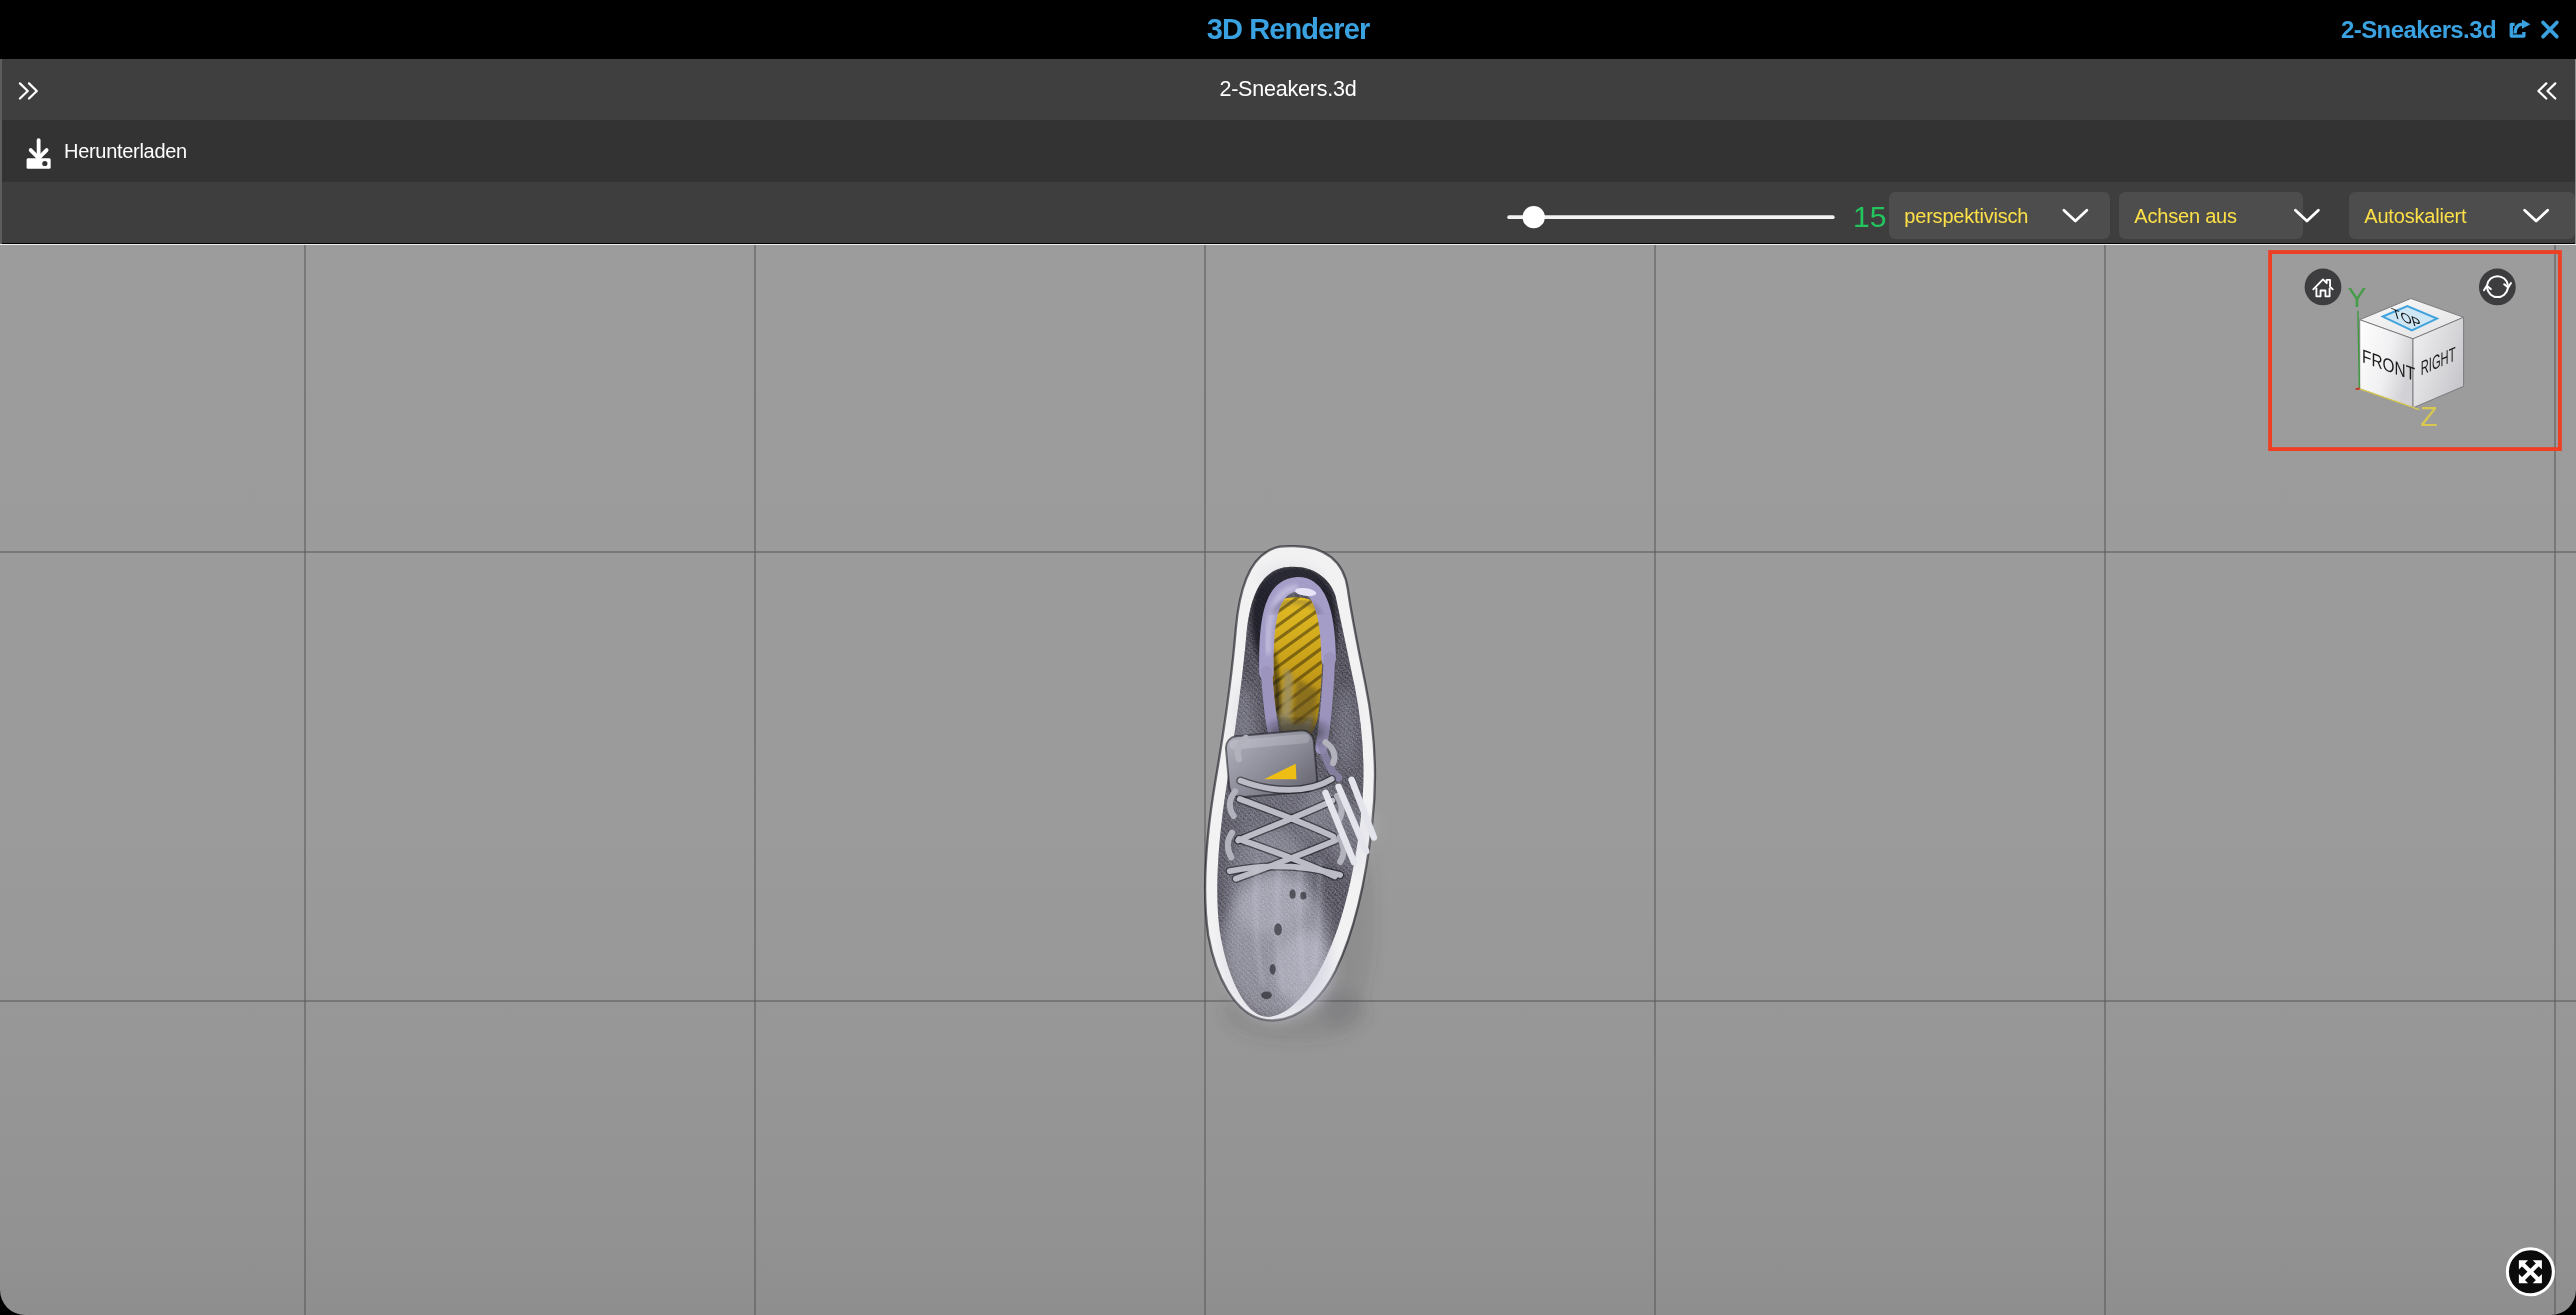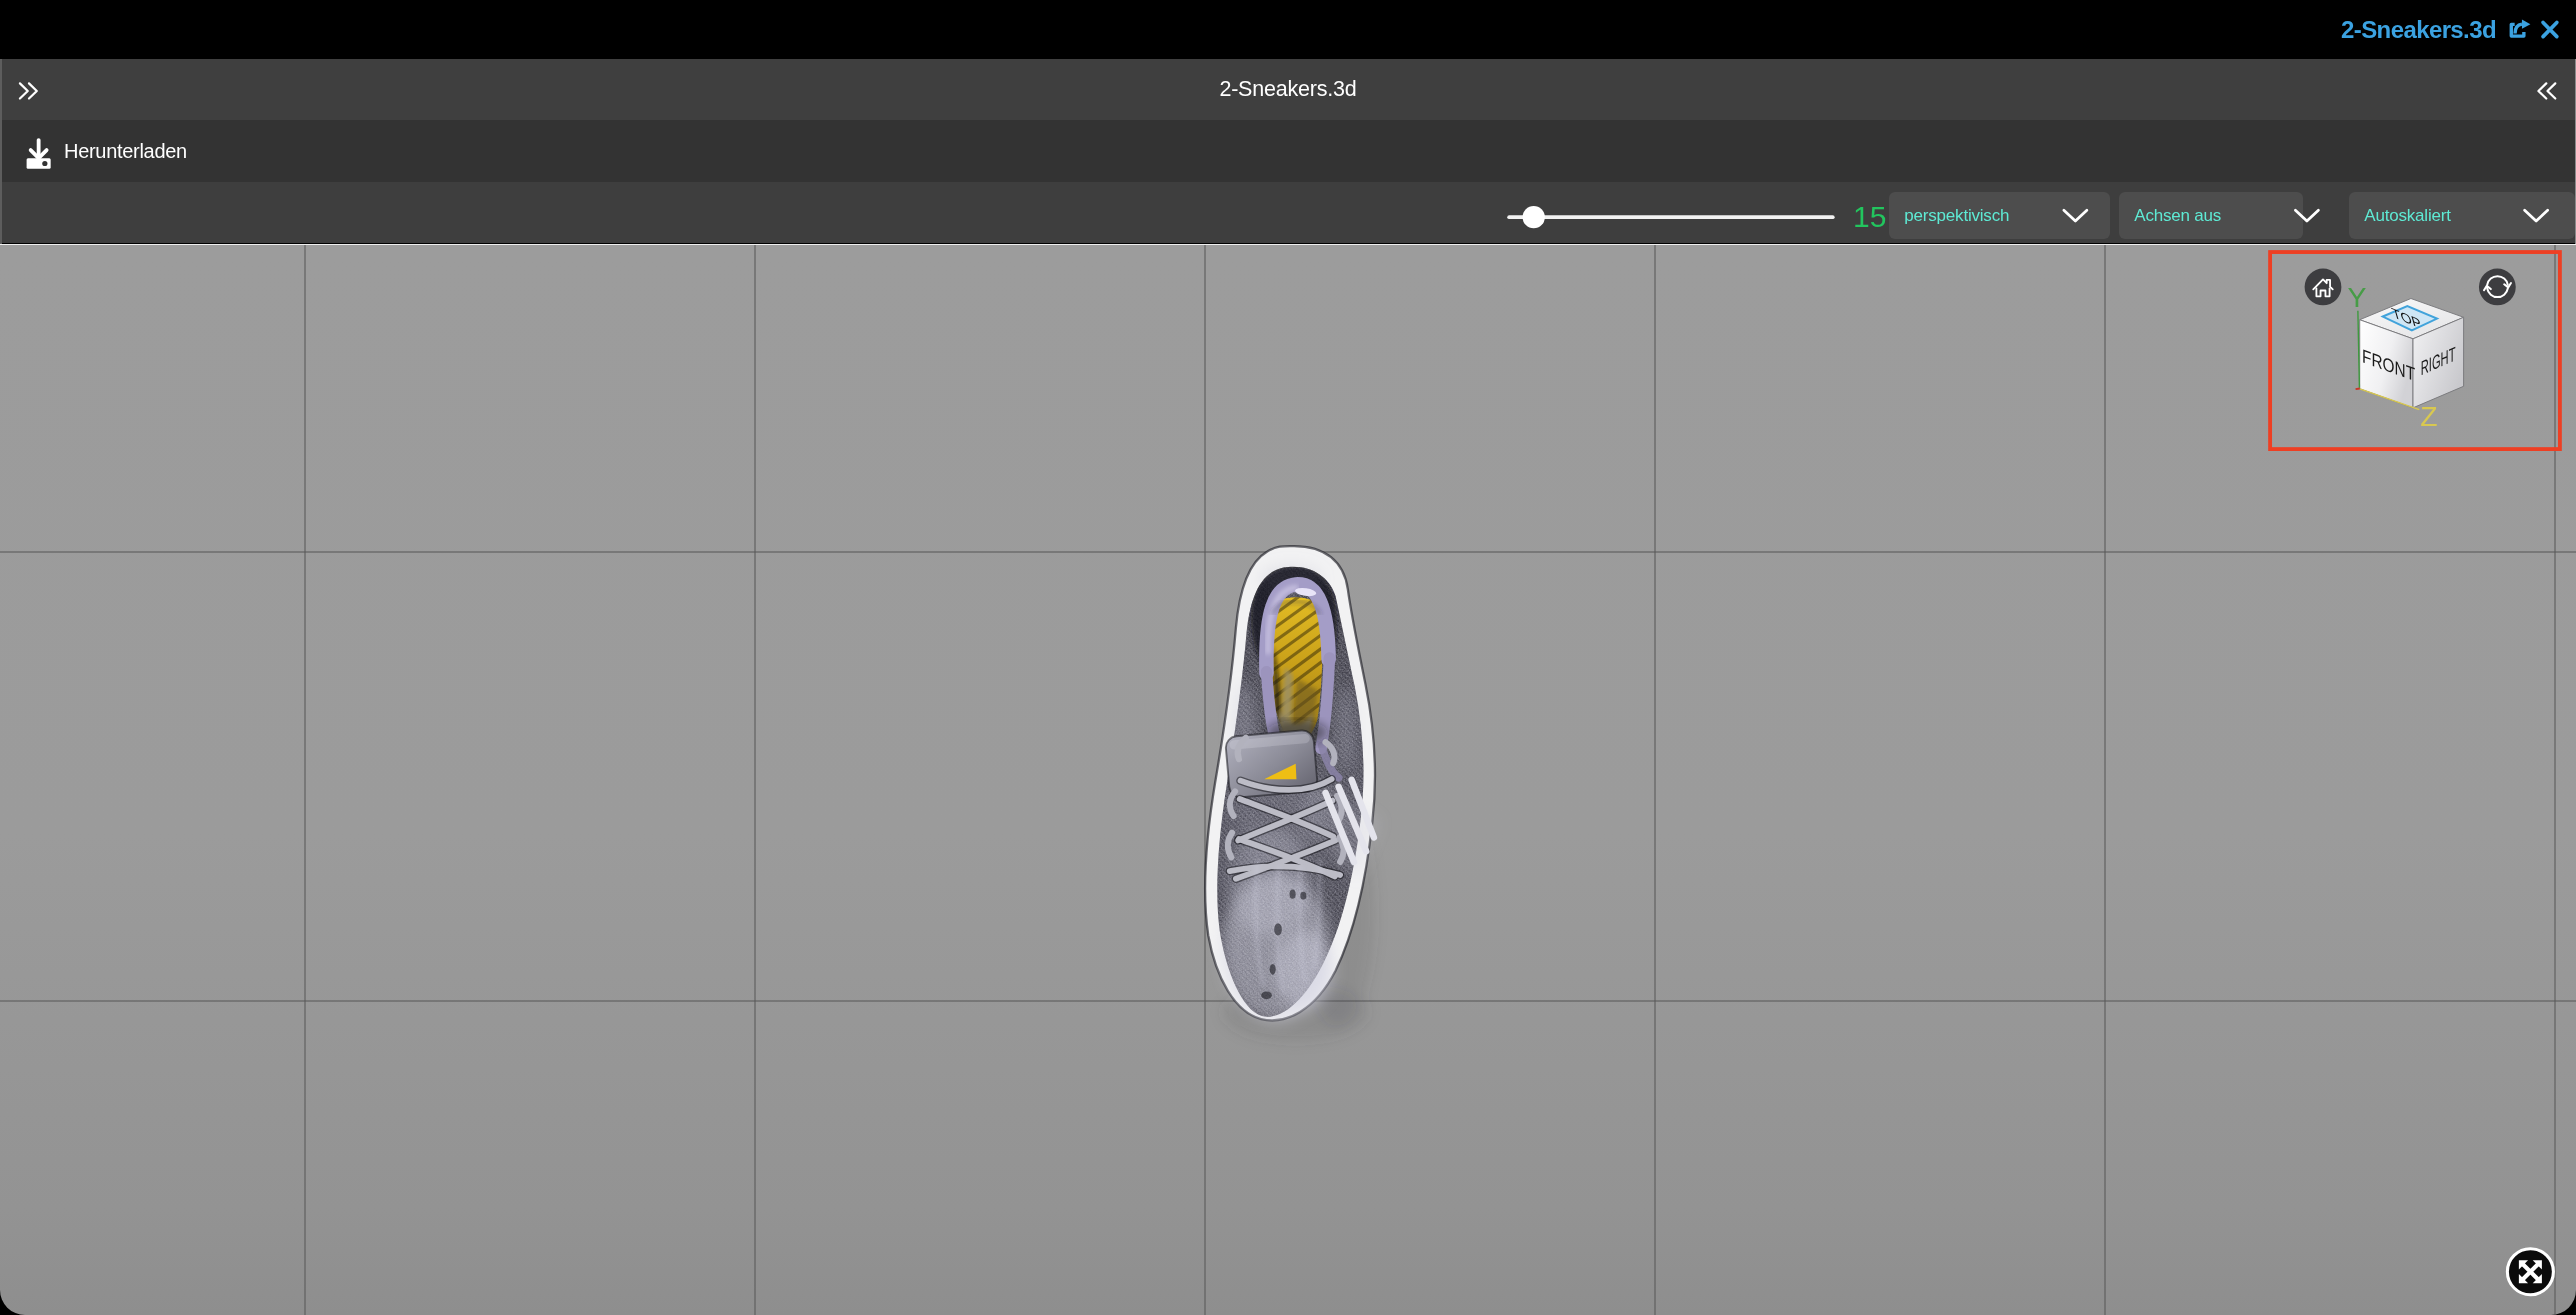--- a/index.html
+++ b/index.html
@@ -13,21 +13,21 @@
   #sep{left:0;top:244px;width:2576px;height:1.5px;background:#efefef;}
   #vp{left:0;top:245px;width:2576px;height:1070px;background:linear-gradient(180deg,#9c9c9c 0%,#9b9b9b 55%,#939393 90%,#8e8e8e 100%);border-radius:0 0 25px 25px;overflow:hidden;}
   .gv{position:absolute;top:0;width:1.5px;height:1070px;background:rgba(88,88,88,0.52);}
   .gh{position:absolute;left:0;width:2576px;height:1.5px;background:rgba(88,88,88,0.52);}
   .blue{color:#3ba2e1;}
   #title{left:0;top:0;width:2576px;height:59px;line-height:59px;text-align:center;font-size:29px;font-weight:bold;letter-spacing:-0.9px;}
   #fileTop{top:0;height:59px;line-height:59px;right:80px;font-size:24px;font-weight:bold;letter-spacing:-0.6px;}
   #name2{left:0;top:59px;width:2576px;height:61px;line-height:61px;text-align:center;color:#fff;font-size:21.5px;letter-spacing:-0.2px;}
   #dlText{left:64px;top:120px;height:62px;line-height:62px;color:#fff;font-size:20px;letter-spacing:-0.3px;}
   #n15{left:1853px;top:182px;height:61px;line-height:69px;color:#22c55e;font-size:30px;width:46px;}
-  .dd{top:192px;height:47px;border-radius:6.1px;background:#4d4d4d;color:#5eead4;font-size:17px;letter-spacing:-0.2px;line-height:48px;padding-left:15.3px;}
+  .dd{top:192px;height:47px;border-radius:6.1px;background:#4d4d4d;color:#fde047;font-size:20px;letter-spacing:-0.2px;line-height:48px;padding-left:15.3px;}
   #dd1{left:1889px;width:221px;}
   #dd2{left:2119px;width:184px;}
   #dd3{left:2349px;width:226px;}
   .edge{top:59px;height:185px;width:1.5px;}
 </style>
 </head>
 <body>
 <div id="page">
   <div id="bar1" class="abs"></div>
   <div id="bar2" class="abs"></div>
@@ -40,20 +40,21 @@
     <div class="gv" style="left:1204px;"></div>
     <div class="gv" style="left:1654px;"></div>
     <div class="gv" style="left:2104px;"></div>
     <div class="gv" style="left:2554px;"></div>
     <div class="gh" style="top:306px;"></div>
     <div class="gh" style="top:755px;"></div>
   </div>
   <div class="abs edge" style="left:0;background:#5d5d5d;"></div>
   <div class="abs edge" style="right:0;background:#8a8a8a;"></div>
 
+  <div id="title" class="abs blue">3D Renderer</div>
   <div id="fileTop" class="abs blue">2-Sneakers.3d</div>
   <div id="name2" class="abs">2-Sneakers.3d</div>
   <div id="dlText" class="abs">Herunterladen</div>
   <div id="n15" class="abs">15</div>
   <div id="dd1" class="abs dd">perspektivisch</div>
   <div id="dd2" class="abs dd">Achsen aus</div>
   <div id="dd3" class="abs dd">Autoskaliert</div>
 
   <svg id="ovl" class="abs" style="left:0;top:0;" width="2576" height="1316" viewBox="0 0 3360 1716">
 

